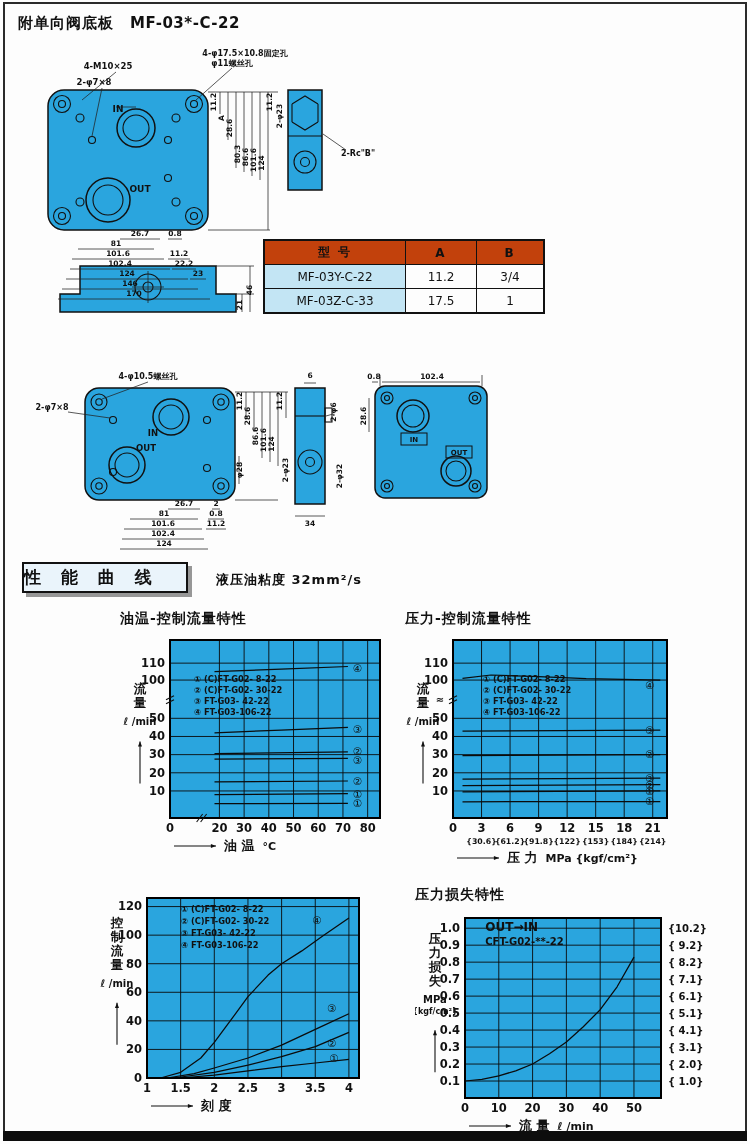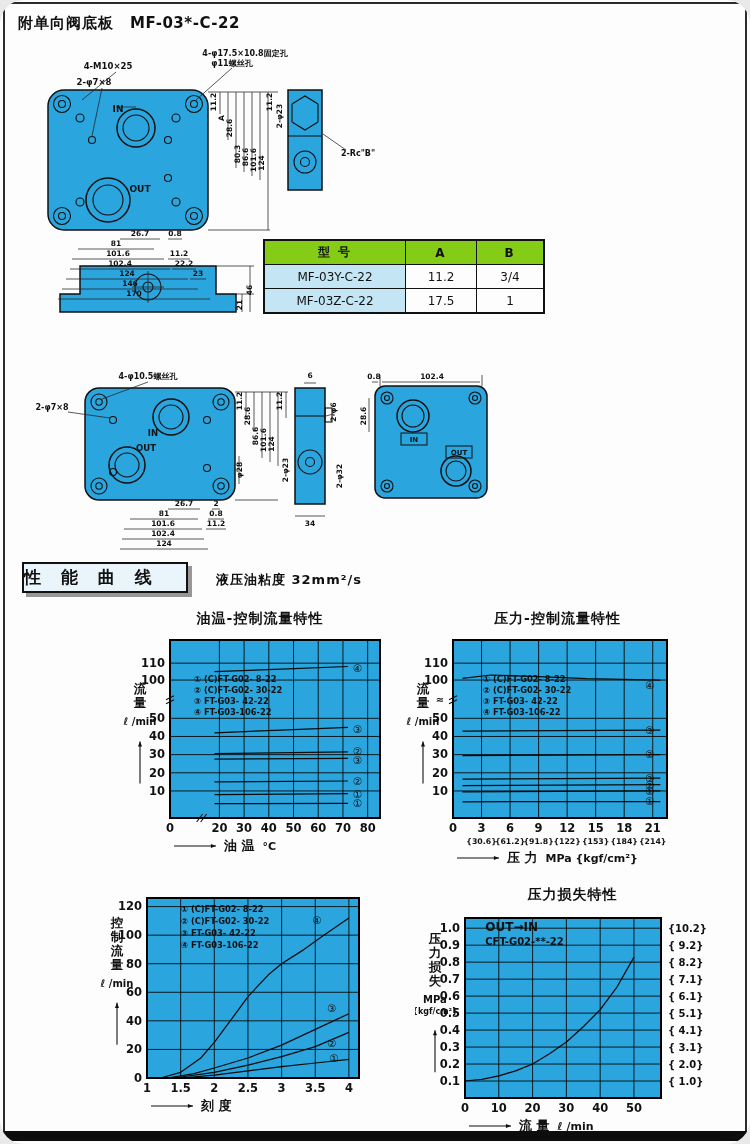--- a/index.html
+++ b/index.html
@@ -1,35 +1,35 @@
 <!DOCTYPE html>
 <html><head>
 <meta charset="utf-8">
 <style>
   html,body{margin:0;padding:0;background:#e9e9e9;}
   .page{position:relative;width:750px;height:1144px;background:#fdfdfd;margin:0 auto;
-        font-family:"DejaVu Sans","Liberation Sans",sans-serif;color:#111;overflow:hidden;border-radius:24px;}
+        font-family:"DejaVu Sans","Liberation Sans",sans-serif;color:#111;overflow:hidden;}
   .frame{position:absolute;left:3px;top:2px;right:3px;bottom:13px;border:2px solid #2b2b2b;border-bottom:none;pointer-events:none;}
   .bottom-bar{position:absolute;left:3px;right:3px;bottom:3px;height:10px;background:#0d0d0d;}
   .sec-title{position:absolute;font-size:15px;font-weight:700;letter-spacing:1px;white-space:nowrap;}
   .sec-title .model{margin-left:16px;letter-spacing:0.5px;}
   .drw{position:absolute;}
   svg text{font-family:"DejaVu Sans","Liberation Sans",sans-serif;fill:#111;}
   .spec-table{position:absolute;left:263px;top:239px;}
   .spec-table table{border-collapse:collapse;border:2px solid #111;}
   .spec-table th,.spec-table td{border:1.2px solid #111;font-size:12px;text-align:center;padding:2px 6px;height:19px;}
-  .spec-table th{background:#84cc16;font-weight:700;letter-spacing:2px;}
+  .spec-table th{background:#c2410c;font-weight:700;letter-spacing:2px;}
   .spec-table td.model{background:#c3e5f4;width:128px;}
   .spec-table .cA{width:58px;}.spec-table .cB{width:54px;}
   .perf-box{position:absolute;left:22px;top:562px;width:162px;height:27px;border:2.5px solid #111;
             background:#eaf4fb;box-shadow:4px 4px 0 #979797;display:flex;align-items:center;
             font-size:17px;font-weight:700;letter-spacing:7px;}
   .viscosity{position:absolute;left:216px;top:571px;font-size:13px;font-weight:700;letter-spacing:1px;text-align:center;}
   .chart{position:absolute;}
-  .chart-title{font-size:14px;font-weight:700;text-align:center;margin-bottom:2px;letter-spacing:1px;}
+  .chart-title{font-size:14px;font-weight:700;text-align:left;margin-bottom:2px;letter-spacing:1px;}
 </style>
 </head>
 <body>
 
 <div class="page">
   <div class="frame"></div>
 
   <div class="sec-title" style="left:18px;top:14px">
     <span>附单向阀底板</span><span class="model">MF-03*-C-22</span>
   </div>
@@ -142,21 +142,21 @@
             <th class="cB">B</th>
           </tr>
         </thead>
         <tbody>
           <tr>
             <td class="model">MF-03Y-C-22</td>
             <td>11.2</td>
             <td>3/4</td>
           </tr>
           <tr>
-            <td class="model">MF-03Z-C-22</td>
+            <td class="model">MF-03Z-C-33</td>
             <td>17.5</td>
             <td>1</td>
           </tr>
         </tbody>
       </table>
   </div>
 
 
   <svg class="drw" style="left:20px;top:368px" width="480" height="195" viewBox="0 0 480 195">
     <g fill="#2aa5de" stroke="#111" stroke-width="1.5">

